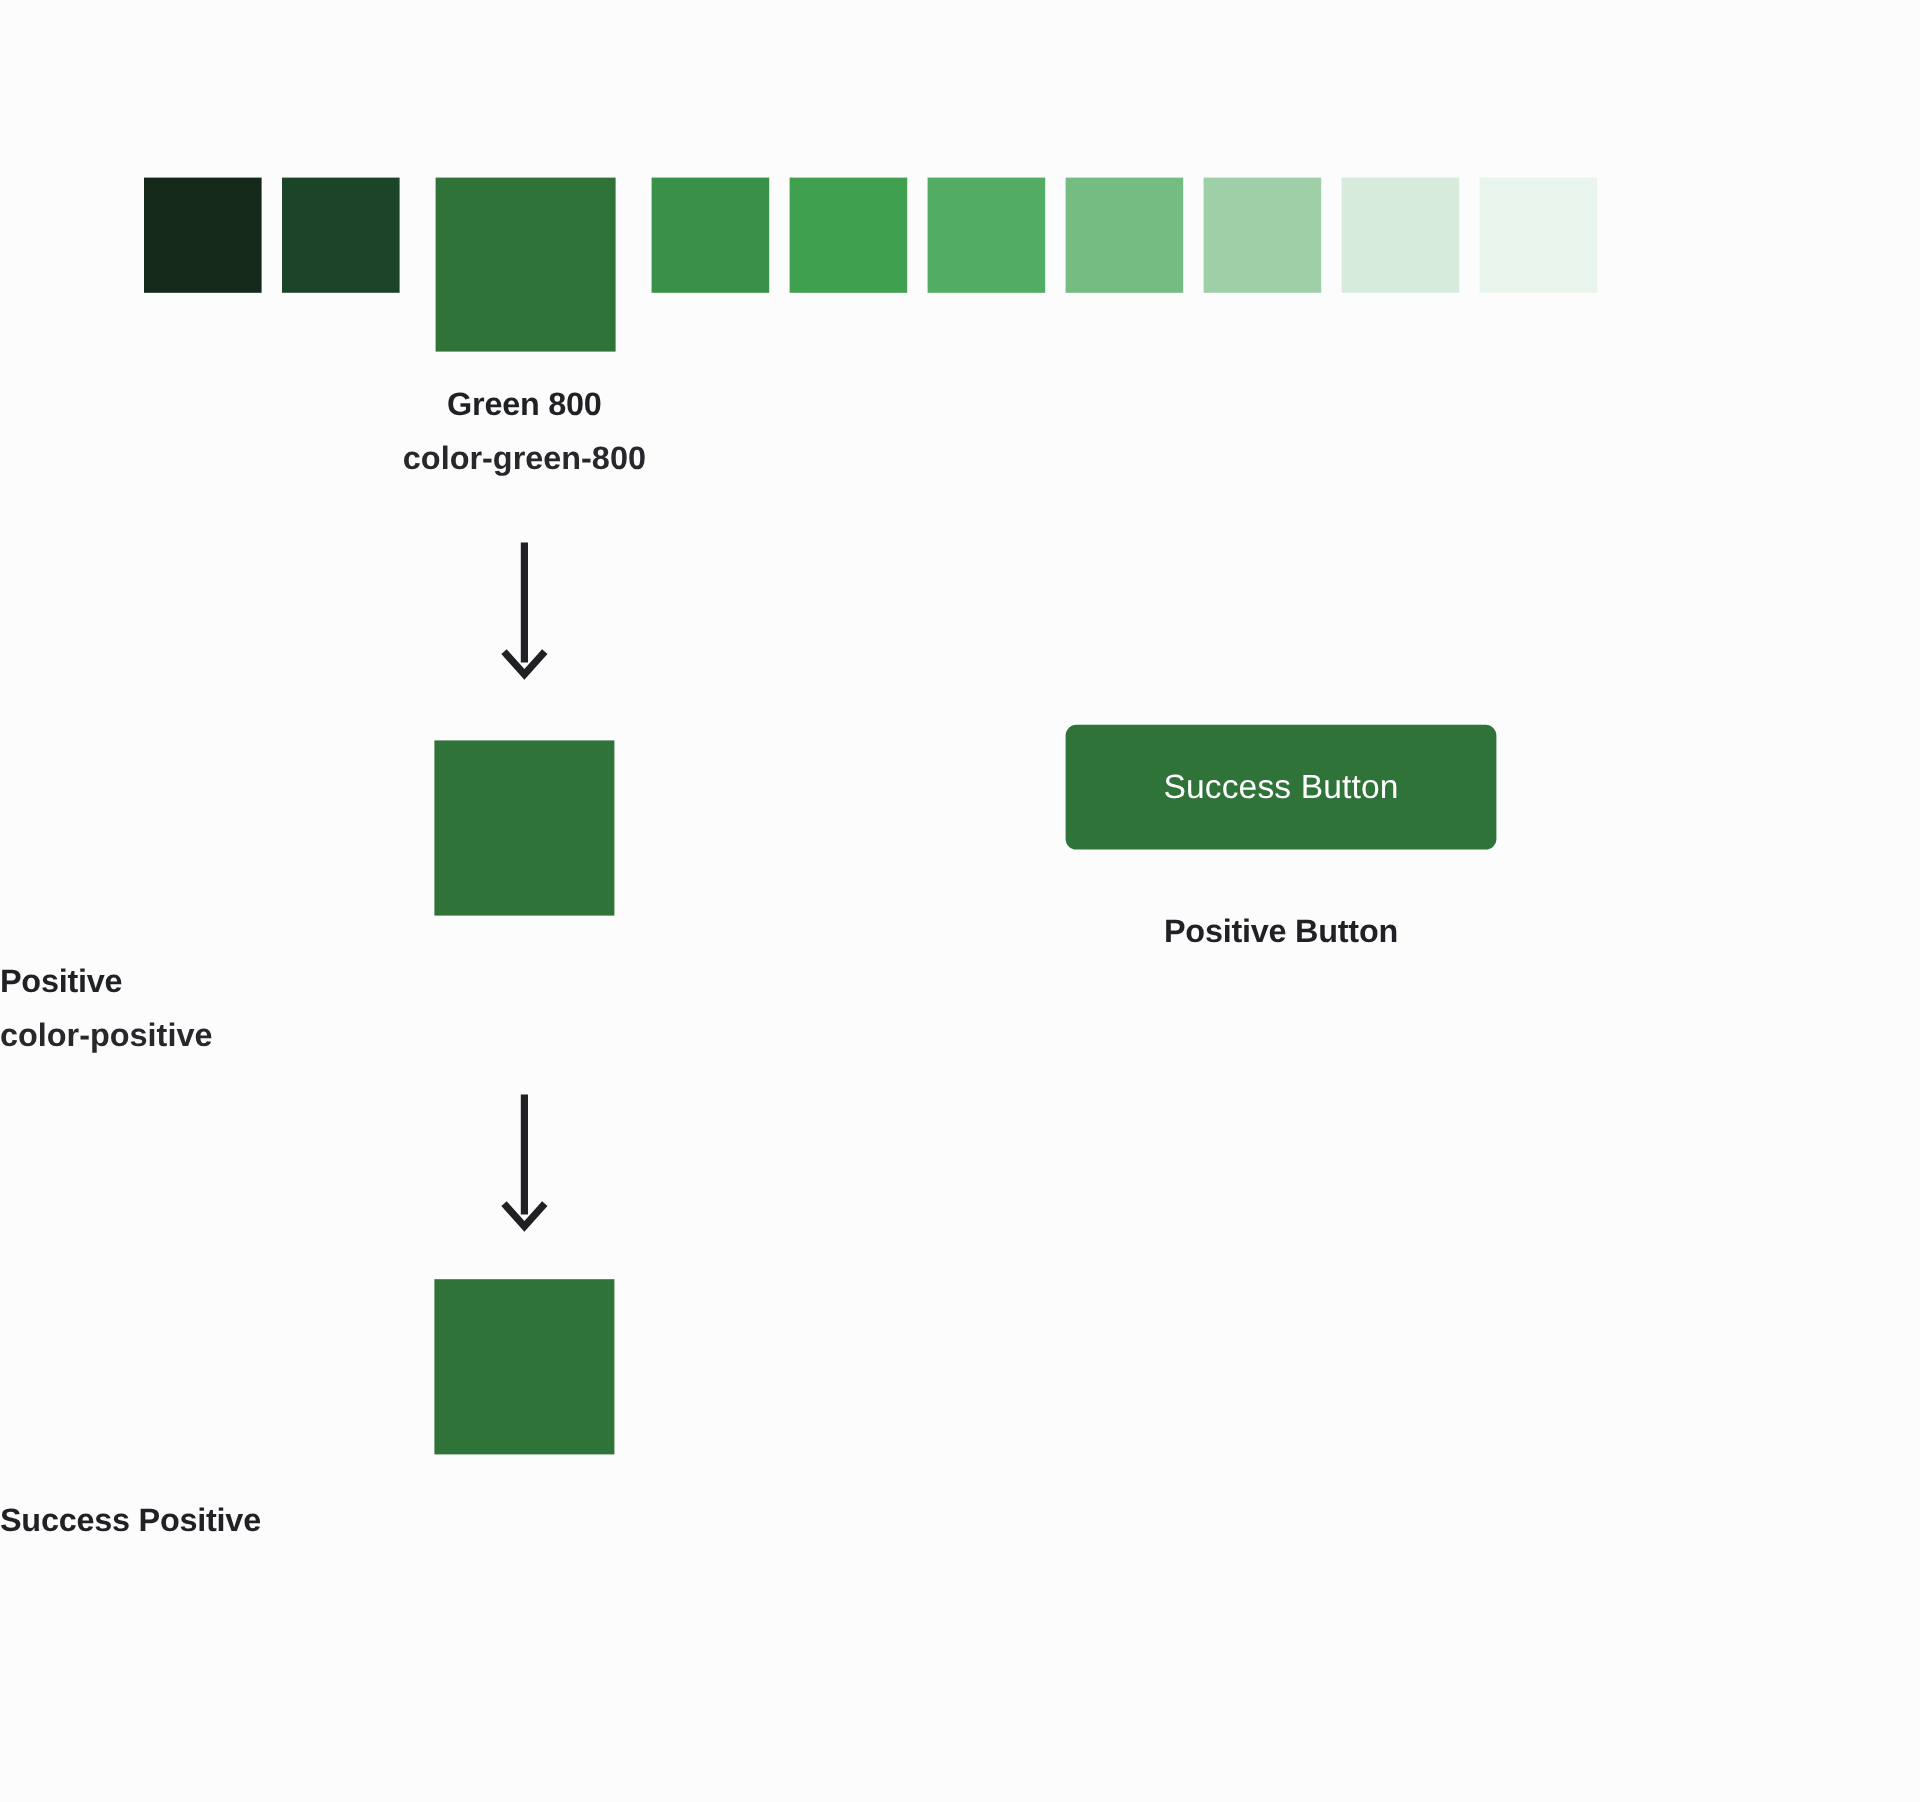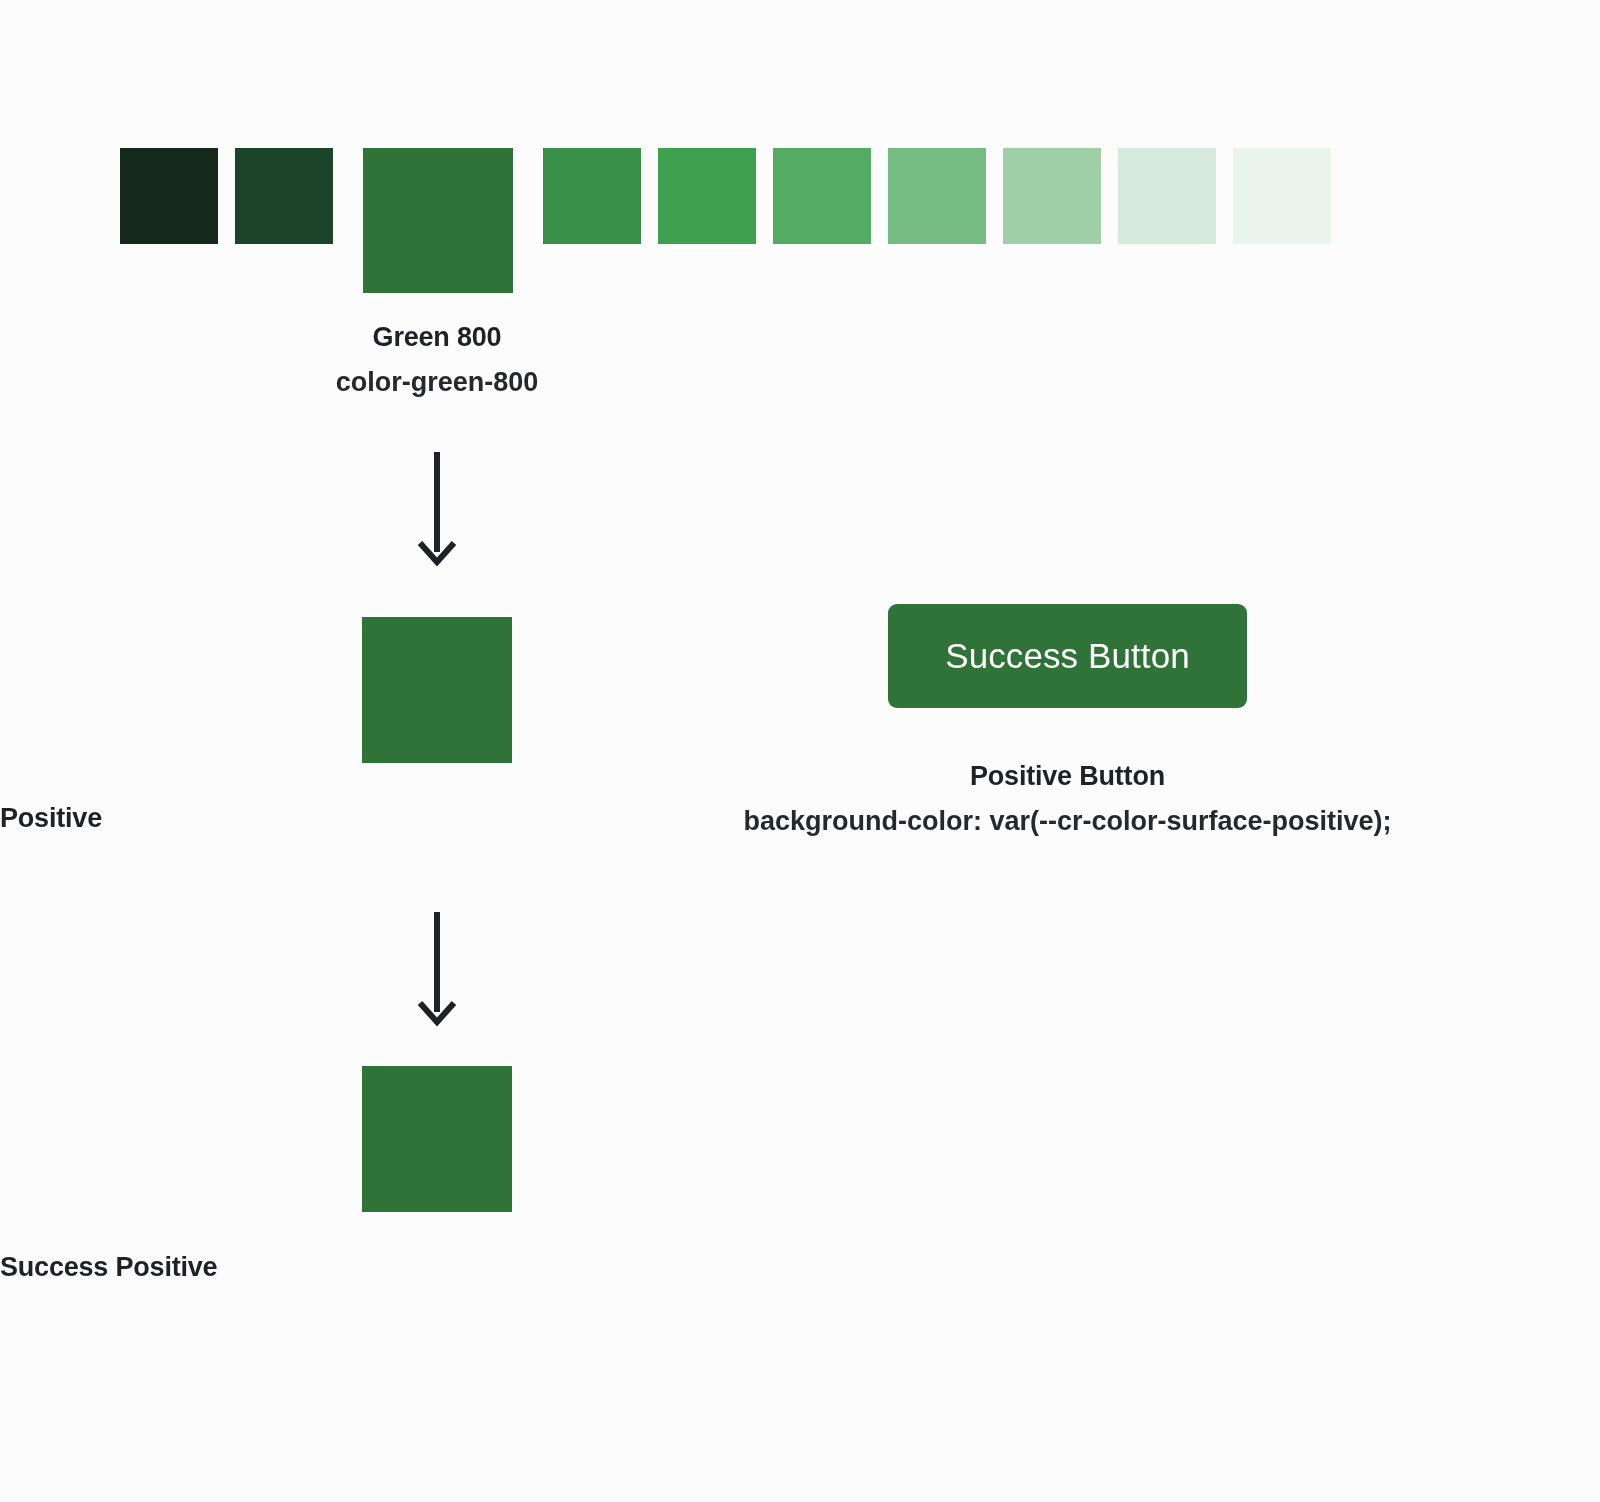--- a/index.html
+++ b/index.html
@@ -111,21 +111,21 @@
   }
   #success-button {
     display: block;
     width: 359px;
     height: 104px;
     border: none;
     border-radius: 9px;
     background: #2F7339;
     color: #FFFFFF;
     font-family: "Liberation Sans", sans-serif;
-    font-size: 35px;
+    font-size: 28px;
     font-weight: normal;
     line-height: 104px;
     padding: 0;
     cursor: pointer;
     letter-spacing: 0.1px;
   }
   #button-caption {
     margin-top: 53px;
     width: 359px;
   }
@@ -163,33 +163,33 @@
   </div>
 
   <svg class="flow-arrow" id="arrow-1" viewBox="0 0 92 120">
     <line x1="46" y1="4" x2="46" y2="104" stroke="#1F2124" stroke-width="6"></line>
     <path d="M 29 95 L 46 114 L 63 95" fill="none" stroke="#1F2124" stroke-width="6" stroke-linecap="butt" stroke-linejoin="miter"></path>
   </svg>
 
   <div class="token-block" id="positive-block">
     <div class="token-swatch" style="background-color: rgb(47, 115, 57);"></div>
     <div class="token-name">Positive</div>
+    <div class="token-var">color-positive</div>
   </div>
 
   <svg class="flow-arrow" id="arrow-2" viewBox="0 0 92 120">
     <line x1="46" y1="4" x2="46" y2="104" stroke="#1F2124" stroke-width="6"></line>
     <path d="M 29 95 L 46 114 L 63 95" fill="none" stroke="#1F2124" stroke-width="6" stroke-linecap="butt" stroke-linejoin="miter"></path>
   </svg>
 
   <div class="token-block" id="surface-positive-block">
     <div class="token-swatch" style="background-color: rgb(47, 115, 57);"></div>
     <div class="token-name">Success Positive</div>
   </div>
 
   <div id="button-demo">
     <button id="success-button" style="background-color: rgb(47, 115, 57); color: rgb(255, 255, 255);">Success Button</button>
     <div id="button-caption">
       <div class="token-name">Positive Button</div>
-      <div class="token-var">background-color: var(--cr-color-surface-positive);</div>
     </div>
   </div>
 
 </div>
 
 </body></html>

